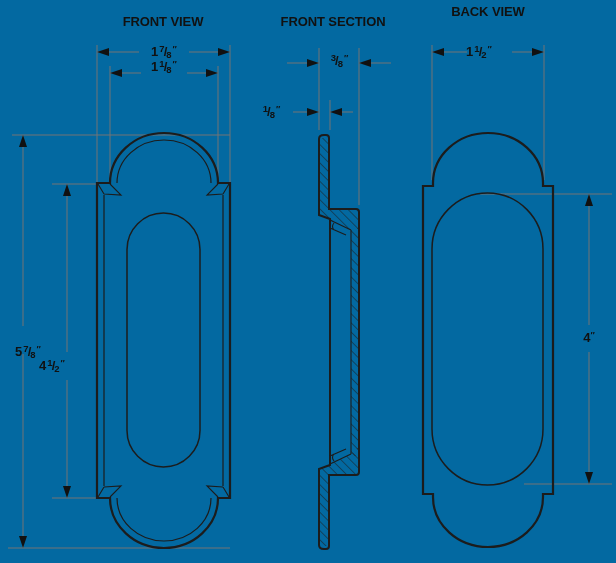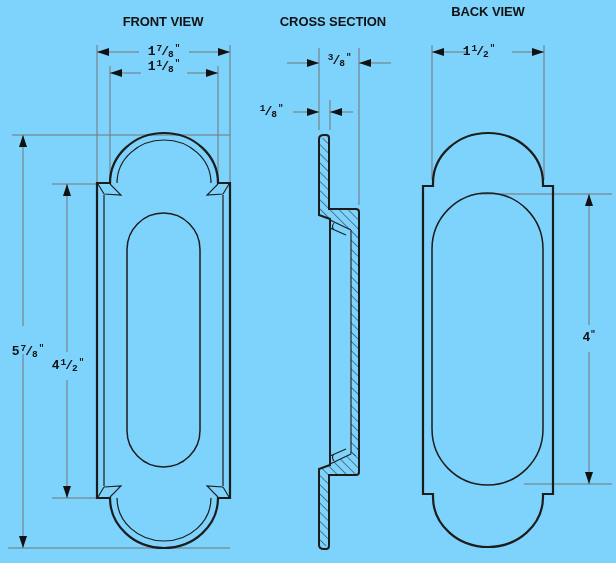--- a/index.html
+++ b/index.html
@@ -1,22 +1,22 @@
 <!DOCTYPE html>
 <html><head>
 <meta charset="utf-8">
 <style>
   html,body{margin:0;padding:0;background:#fff;}
-  .canvas{position:relative;width:616px;height:563px;background:#7dd3fc;overflow:hidden;
+  .canvas{position:relative;width:616px;height:563px;background:#0369a1;overflow:hidden;
           font-family:"Liberation Sans",sans-serif;}
   .canvas svg{position:absolute;left:0;top:0;}
   .vtitle{position:absolute;transform:translate(-50%,-50%);
           font-weight:bold;font-size:13px;letter-spacing:-0.1px;color:#111;white-space:nowrap;}
   .dim{position:absolute;transform:translate(-50%,-50%);
-       font-weight:bold;font-size:13px;color:#111;white-space:nowrap;line-height:18px;font-family:Liberation Mono, monospace;}
+       font-weight:bold;font-size:13px;color:#111;white-space:nowrap;line-height:18px;}
   .dim .w{margin-right:1px;}
   .dim .n{font-size:9.5px;position:relative;top:-4px;}
   .dim .s{font-size:13px;margin:0 -1px;}
   .dim .d{font-size:9.5px;position:relative;top:1.5px;}
   .dim .u{font-size:9px;position:relative;top:-4px;margin-left:1px;}
 </style>
 </head>
 <body>
 
 <div class="canvas">
@@ -102,36 +102,36 @@
     </g>
 
     <g stroke="#1c1c1c" fill="none">
       <path d="M423,186 L433,186 L433,183 A55,50 0 0 1 543,183 L543,186 L553,186 L553,494 L543,494 L543,497
                A55,50 0 0 1 433,497 L433,494 L423,494 Z" stroke-width="2.2"></path>
       <path d="M432,249 A55.5,56 0 0 1 543,249 L543,429 A55.5,56 0 0 1 432,429 Z" stroke-width="1.5"></path>
     </g>
   </svg>
 
   <div class="vtitle" style="left:163px;top:21px">FRONT VIEW</div>
-  <div class="vtitle" style="left:333px;top:21px">CROSS SECTION</div>
+  <div class="vtitle" style="left:333px;top:21px">FRONT SECTION</div>
   <div class="vtitle" style="left:488px;top:11px">BACK VIEW</div>
 
   <div class="dim" style="left:164px;top:52px">
     <span class="w">1</span><span class="n">7</span><span class="s">/</span><span class="d">8</span><span class="u">″</span>
   </div>
 
   <div class="dim" style="left:164px;top:67px">
     <span class="w">1</span><span class="n">1</span><span class="s">/</span><span class="d">8</span><span class="u">″</span>
   </div>
 
   <div class="dim" style="left:28px;top:352px">
     <span class="w">5</span><span class="n">7</span><span class="s">/</span><span class="d">8</span><span class="u">″</span>
   </div>
 
-  <div class="dim" style="left:68px;top:366px">
+  <div class="dim" style="left:52px;top:366px">
     <span class="w">4</span><span class="n">1</span><span class="s">/</span><span class="d">2</span><span class="u">″</span>
   </div>
 
   <div class="dim" style="left:339px;top:61px">
     <span class="w"></span><span class="n">3</span><span class="s">/</span><span class="d">8</span><span class="u">″</span>
   </div>
 
   <div class="dim" style="left:271px;top:112px">
     <span class="w"></span><span class="n">1</span><span class="s">/</span><span class="d">8</span><span class="u">″</span>
   </div>

